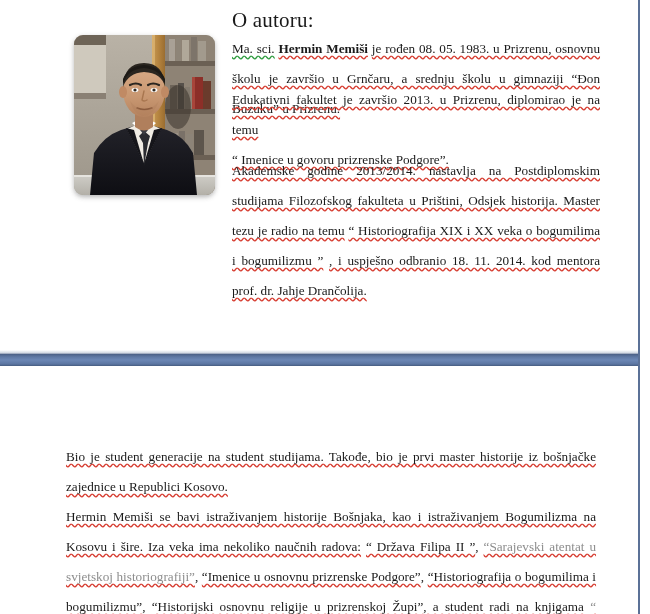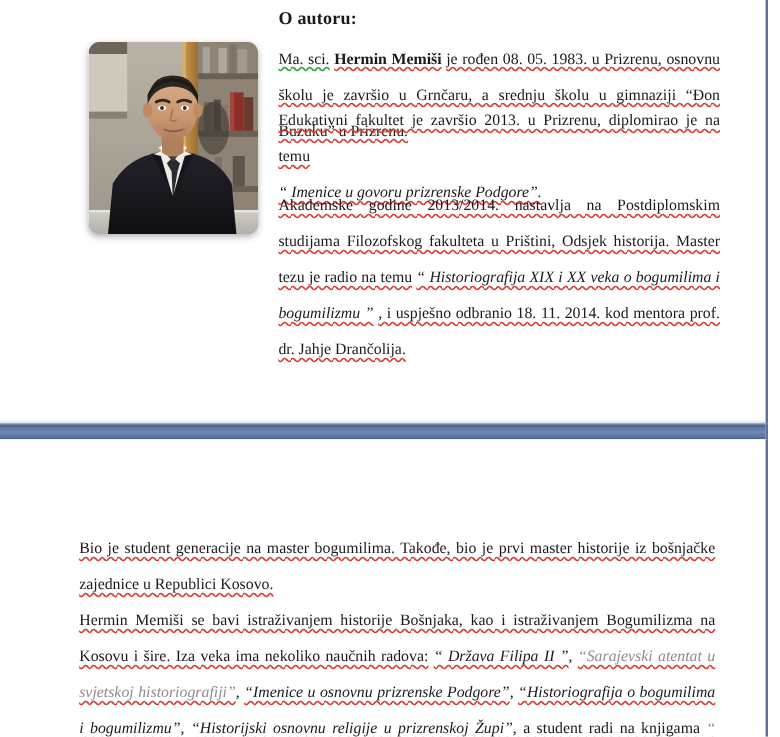--- a/index.html
+++ b/index.html
@@ -60,22 +60,22 @@
     top: 0; left: 640px;
     width: 10px; height: 614px;
     background: #ffffff;
   }
 
   
   .doc-title {
     position: absolute;
     left: 232px;
     top: 8px;
-    font-size: 15px;
-    font-weight: bold;
+    font-size: 21px;
+    font-weight: normal;
     letter-spacing: 0.2px;
   }
 
   
   .portrait-wrap {
     position: absolute;
     left: 74px;
     top: 35px;
     width: 141px;
     height: 160px;
@@ -91,21 +91,21 @@
     font-size: 13.2px;
     line-height: 30px;
     text-align: justify;
   }
   #para-1 { left: 232px; top: 34px;  width: 368px; }
   #para-2 { left: 232px; top: 85px;  width: 368px; }
   #para-3 { left: 232px; top: 156px; width: 368px; }
   #para-4 { left: 66px;  top: 442px; width: 530px; }
   #para-5 { left: 66px;  top: 502px; width: 530px; }
 
-  .it   { font-style: italic; }
+  .it   { }
   .bd   { font-weight: bold; }
 
   
   .sq-red {
     text-decoration: underline wavy #d63b2f;
     text-decoration-skip-ink: none;
     text-underline-offset: 2px;
   }
   .sq-grn {
     text-decoration: underline wavy #2e9b3e;
@@ -248,21 +248,21 @@
   <span class="it sq-red">“ Imenice u govoru prizrenske Podgore”.</span>
 </div>
 
 <div class="txt-block" id="para-3">
   <span class="sq-red">Akademske godine 2013/2014. nastavlja na Postdiplomskim studijama Filozofskog fakulteta u Prištini, Odsjek historija. Master tezu je radio na temu</span>
   <span class="it sq-red">“ Historiografija XIX i XX veka o bogumilima i bogumilizmu ”</span>
   <span class="sq-red">, i uspješno odbranio 18. 11. 2014. kod mentora prof. dr. Jahje Drančolija.</span>
 </div>
 
 <div class="txt-block" id="para-4">
-  <span class="sq-red">Bio je student generacije na master bogumilima. Takođe, bio je prvi master historije iz bošnjačke zajednice u Republici Kosovo.</span>
+  <span class="sq-red">Bio je student generacije na student studijama. Takođe, bio je prvi master historije iz bošnjačke zajednice u Republici Kosovo.</span>
 </div>
 
 <div class="txt-block" id="para-5">
   <span class="sq-red">Hermin Memiši se bavi istraživanjem historije Bošnjaka, kao i  istraživanjem Bogumilizma na Kosovu i šire. Iza veka ima nekoliko naučnih radova:</span>
   <span class="it sq-red nobr">“ Država Filipa II ”</span><span>,</span>
   <span class="it sq-red fade-2">“Sarajevski atentat u svjetskoj historiografiji”</span><span>,</span>
   <span class="it sq-red">“Imenice u osnovnu prizrenske Podgore”</span><span>,</span>
   <span class="it sq-red">“Historiografija o bogumilima i bogumilizmu”</span><span>,</span>
   <span class="it sq-red">“Historijski osnovnu religije u prizrenskoj Župi”</span><span class="sq-red">, a student radi na knjigama</span>
   <span class="it sq-red fade-2">“ Morfološka analiza govora prizrenske Podgore”</span>

